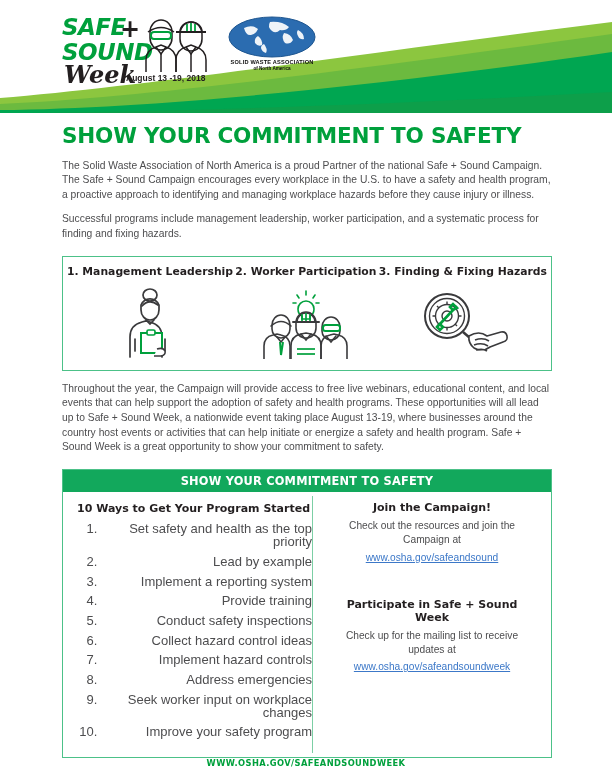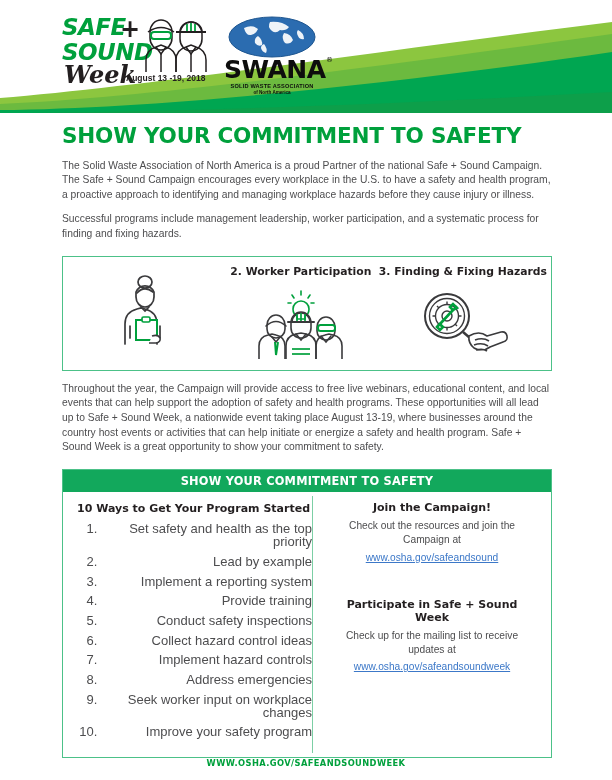--- a/index.html
+++ b/index.html
@@ -348,42 +348,40 @@
         <g fill="#ffffff" opacity="0.92">
           <path d="M16,12 q8,-4 14,1 q-2,5 -7,6 q-5,1 -7,-7 z"></path>
           <path d="M30,20 q5,4 4,9 q-4,2 -7,-2 q-1,-5 3,-7 z"></path>
           <path d="M42,6 q12,-1 19,5 q-3,4 -9,3 q-4,4 -8,1 q-5,-4 -2,-9 z"></path>
           <path d="M56,17 q7,1 9,7 q-3,5 -8,3 q-4,-5 -1,-10 z"></path>
           <path d="M70,14 q6,3 6,9 q-4,1 -6,-3 q-2,-4 0,-6 z"></path>
           <path d="M36,28 q4,5 2,9 q-4,-1 -5,-5 q0,-3 3,-4 z"></path>
         </g>
         <ellipse cx="44" cy="21" rx="43" ry="20" fill="none" stroke="#1e5690" stroke-width="1"></ellipse>
       </svg>
-      <div class="swana-name">
-        <span>SWANA</span><span class="swana-reg">®</span>
-      </div>
       <div class="swana-sub1">SOLID WASTE ASSOCIATION</div>
       <div class="swana-sub2">of North America</div>
     </div>
 
   </div>
 </div>
 
 <div class="content">
   <div class="inner">
 
     <h1 class="page-title">SHOW YOUR COMMITMENT TO SAFETY</h1>
 
     <p class="body-text">The Solid Waste Association of North America is a proud Partner of the national Safe + Sound Campaign. The Safe + Sound Campaign encourages every workplace in the U.S. to have a safety and health program, a proactive approach to identifying and managing workplace hazards before they cause injury or illness.</p>
     <p class="body-text tight">Successful programs include management leadership, worker participation, and a systematic process for finding and fixing hazards.</p>
 
     <div class="green-box">
       <div class="core-cols">
 
         <div class="core-col">
+          <div class="core-col-title">1. Management Leadership</div>
           <div class="core-icon">
             <svg width="62" height="72" viewBox="0 0 62 72">
               <g fill="none" stroke="#3a3a3c" stroke-width="1.7" stroke-linecap="round">
                 <ellipse cx="31" cy="8" rx="7" ry="6"></ellipse>
                 <path d="M22,18 a10,11 0 0 1 18,0 v5 a9,10 0 0 1 -18,0 z"></path>
                 <path d="M23,19 q7,-8 16,-1"></path>
                 <path d="M27,33 l4,4 l4,-4"></path>
                 <path d="M11,70 v-20 q0,-12 12,-15 l4,-1 l4,1 q12,3 12,15 v20"></path>
                 <path d="M16,52 v12"></path>
                 <path d="M46,52 v12"></path>

